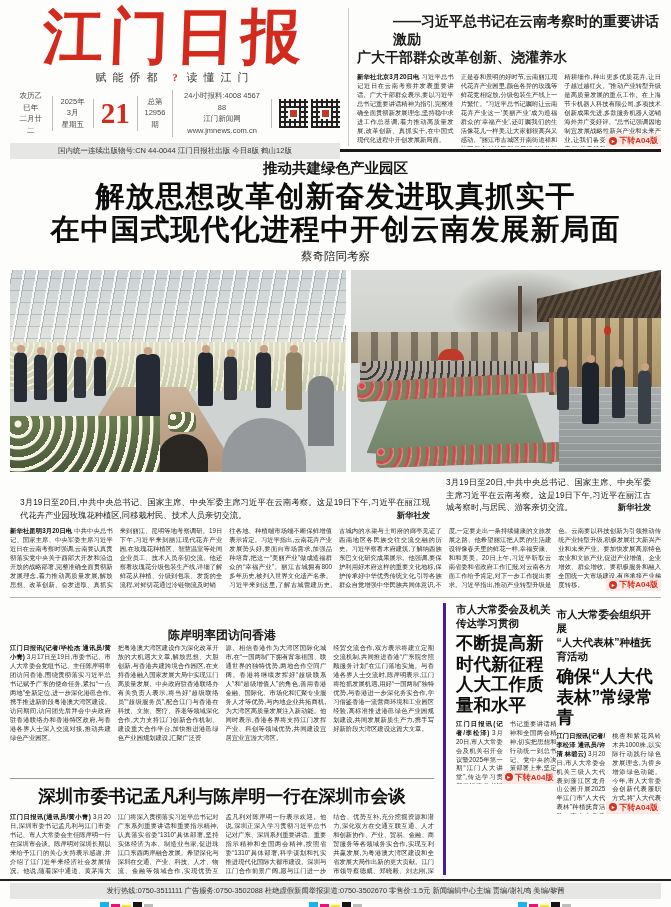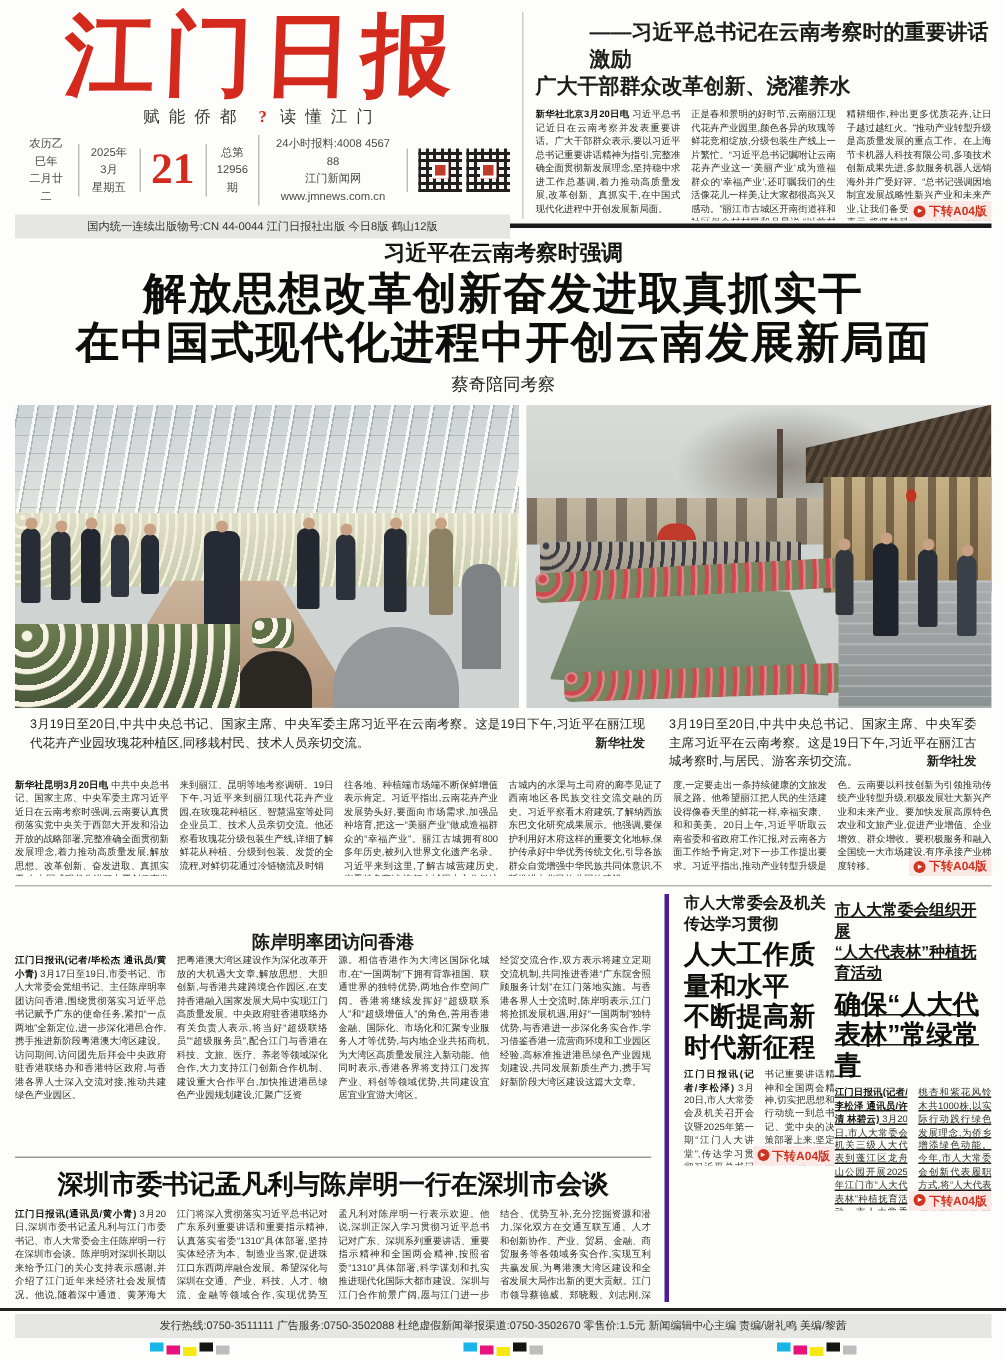--- a/index.html
+++ b/index.html
@@ -42,40 +42,40 @@
   .ld-by{font-size:11.5px;color:#222;margin-top:2px;}
   .photos{display:flex;gap:5px;margin-top:6px;height:202px;}
   .photo{position:relative;overflow:hidden;background:#cfd3d2;}
   .photo.pleft{width:336px;}
   .photo.pright{flex:1;}
   .abs{position:absolute;}
   .fig{position:absolute;border-radius:6px 6px 2px 2px;}
   .fig::before{content:"";position:absolute;top:-7px;left:50%;transform:translateX(-50%);width:8px;height:8px;border-radius:50%;background:#c9a184;}
   .caps{display:flex;gap:16px;padding:0 10px;margin-top:4px;text-align:left;}
   .cap{font-size:8.3px;line-height:1.55;text-align:justify;color:#222;}
-  .cap-l{width:410px;}
+  .cap-l{width:410px;margin-top:20px;}
   .cap-r{flex:1;}
   .credit{float:right;font-weight:700;padding-left:6px;}
   .ld-cols{margin-top:6px;height:64px;padding:0 0;}
   .lead .colrow{text-align:justify;}
   
   .midwrap{margin:6px 10px 0;border-top:1px solid #b3b3b3;padding-top:5px;display:flex;height:272px;}
   .leftcol{width:424px;display:flex;flex-direction:column;justify-content:flex-end;}
   .kickc{text-align:center;font-size:12px;font-weight:700;color:#1a1a1a;}
   .hk-h{text-align:center;font-size:21px;font-weight:900;color:#8f1d10;letter-spacing:0.5px;margin:1px 0 5px;}
   .hk-cols{height:128px;}
   .hrule{height:1px;background:#9a9a9a;margin:6px 0 4px;}
   .sz-h{text-align:center;font-size:17.5px;font-weight:900;color:#101010;margin:1px 0 5px;}
   .sz-cols{height:62px;}
   .rightcol{flex:1;border-left:3px solid #4c1d95;margin-left:9px;padding-left:10px;display:flex;flex-direction:row;min-width:0;}
   .npc-k{font-size:10.5px;font-weight:700;line-height:1.32;color:#161616;}
   .npc-h{font-size:17.5px;font-weight:900;line-height:1.18;color:#0e0e0e;margin:2px 0 4px;}
   .npc1-cols{height:64px;margin-bottom:6px;}
   .npc2-cols{height:82px;}
-  .npc2{margin-top:5px;text-decoration:underline;}
+  .npc2{margin-top:5px;}
   
   .botrule{height:1.5px;background:#222;margin-top:4px;}
   .footstrip{margin:2px 10px 0;background:#e6e6e4;text-align:center;font-size:7.3px;color:#333;padding:3px 0;}
   .marks{display:flex;justify-content:space-between;padding:3px 100px 0;}
   .mgroup{display:flex;gap:2px;}
   .sq{width:9px;height:6px;}
   .sq.c{background:#19b5e8;}
   .sq.m{background:#e8127d;margin-top:2px;}
   .sq.y{background:#f6e912;margin-top:3px;}
   .sq.k{background:#151515;}
@@ -137,21 +137,21 @@
           <span class="jdot">▸</span>
           <span class="jtxt">下转A04版</span>
         </div>
       </div>
     </div>
   </div>
 
   <div class="bigrule"></div>
 
   <div class="lead">
-    <div class="ld-kicker">习近平在云南考察时强调</div>
+    <div class="ld-kicker">推动共建绿色产业园区</div>
     <div class="ld-h">
       <div>解放思想改革创新奋发进取真抓实干</div>
       <div>在中国式现代化进程中开创云南发展新局面</div>
     </div>
     <div class="ld-by">蔡奇陪同考察</div>
 
     <div class="photos">
 
       <div class="photo pleft">
         <div class="abs" style="inset:0 0 60% 0;
@@ -267,22 +267,22 @@
         </div>
       </div>
     </div>
 
     <div class="rightcol">
       <div>
         <div class="npc-k">
           <div>市人大常委会及机关传达学习贯彻</div>
         </div>
         <div class="npc-h">
+          <div>不断提高新时代新征程</div>
           <div>人大工作质量和水平</div>
-          <div>不断提高新时代新征程</div>
         </div>
         <div class="colrow npc1-cols">
           <div class="ncol">
             <span class="dateline">江门日报讯(记者/李松泽)</span>
             <span>3月20日,市人大常委会及机关召开会议暨2025年第一期“江门人大讲堂”,传达学习贯彻习近平总书记重要讲话精神和全国两会精神,以及全省、全市干部大会精神,研究部署贯彻落实工作。市人大常委会党组副书记、副主任凌传茂出席会议并讲话,市领导钟军、冯立坚、吴国杰、余中钜,市人大常委会委员及机关全体干部参加会议。会议指出,要深刻领会习近平总</span>
           </div>
           <div class="ncol">书记重要讲话精神和全国两会精神,切实把思想和行动统一到总书记、党中央的决策部署上来,坚定拥护“两个确立”、坚决做到“两个维护”,不断提高新时代新征程人大工作质量和水平。会议强调,要毫不动摇坚持党对人大工作的全面领导,围绕中心大局,依法做好立法、监督、讨论决定重大事项和代表工作等各方面工作。</div>
           <div class="jump">
             <span class="jdot">▸</span>
             <span class="jtxt">下转A04版</span>

